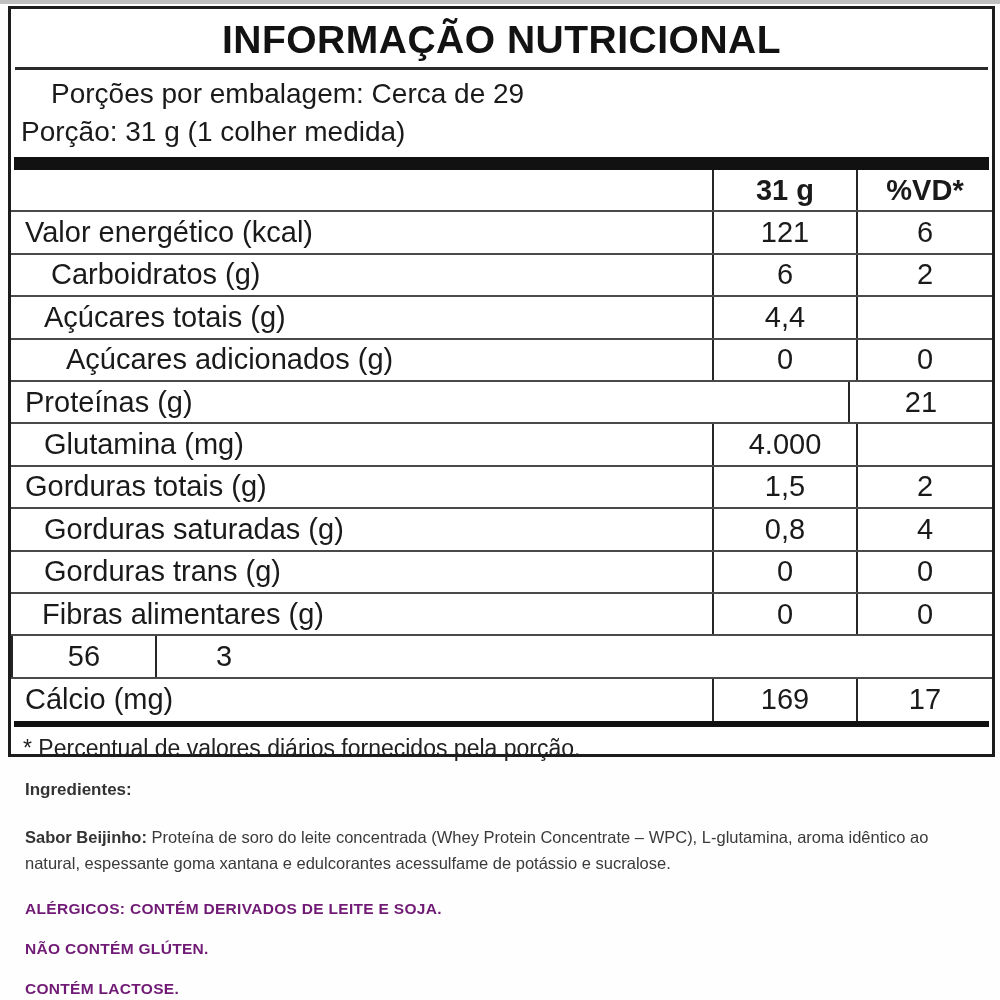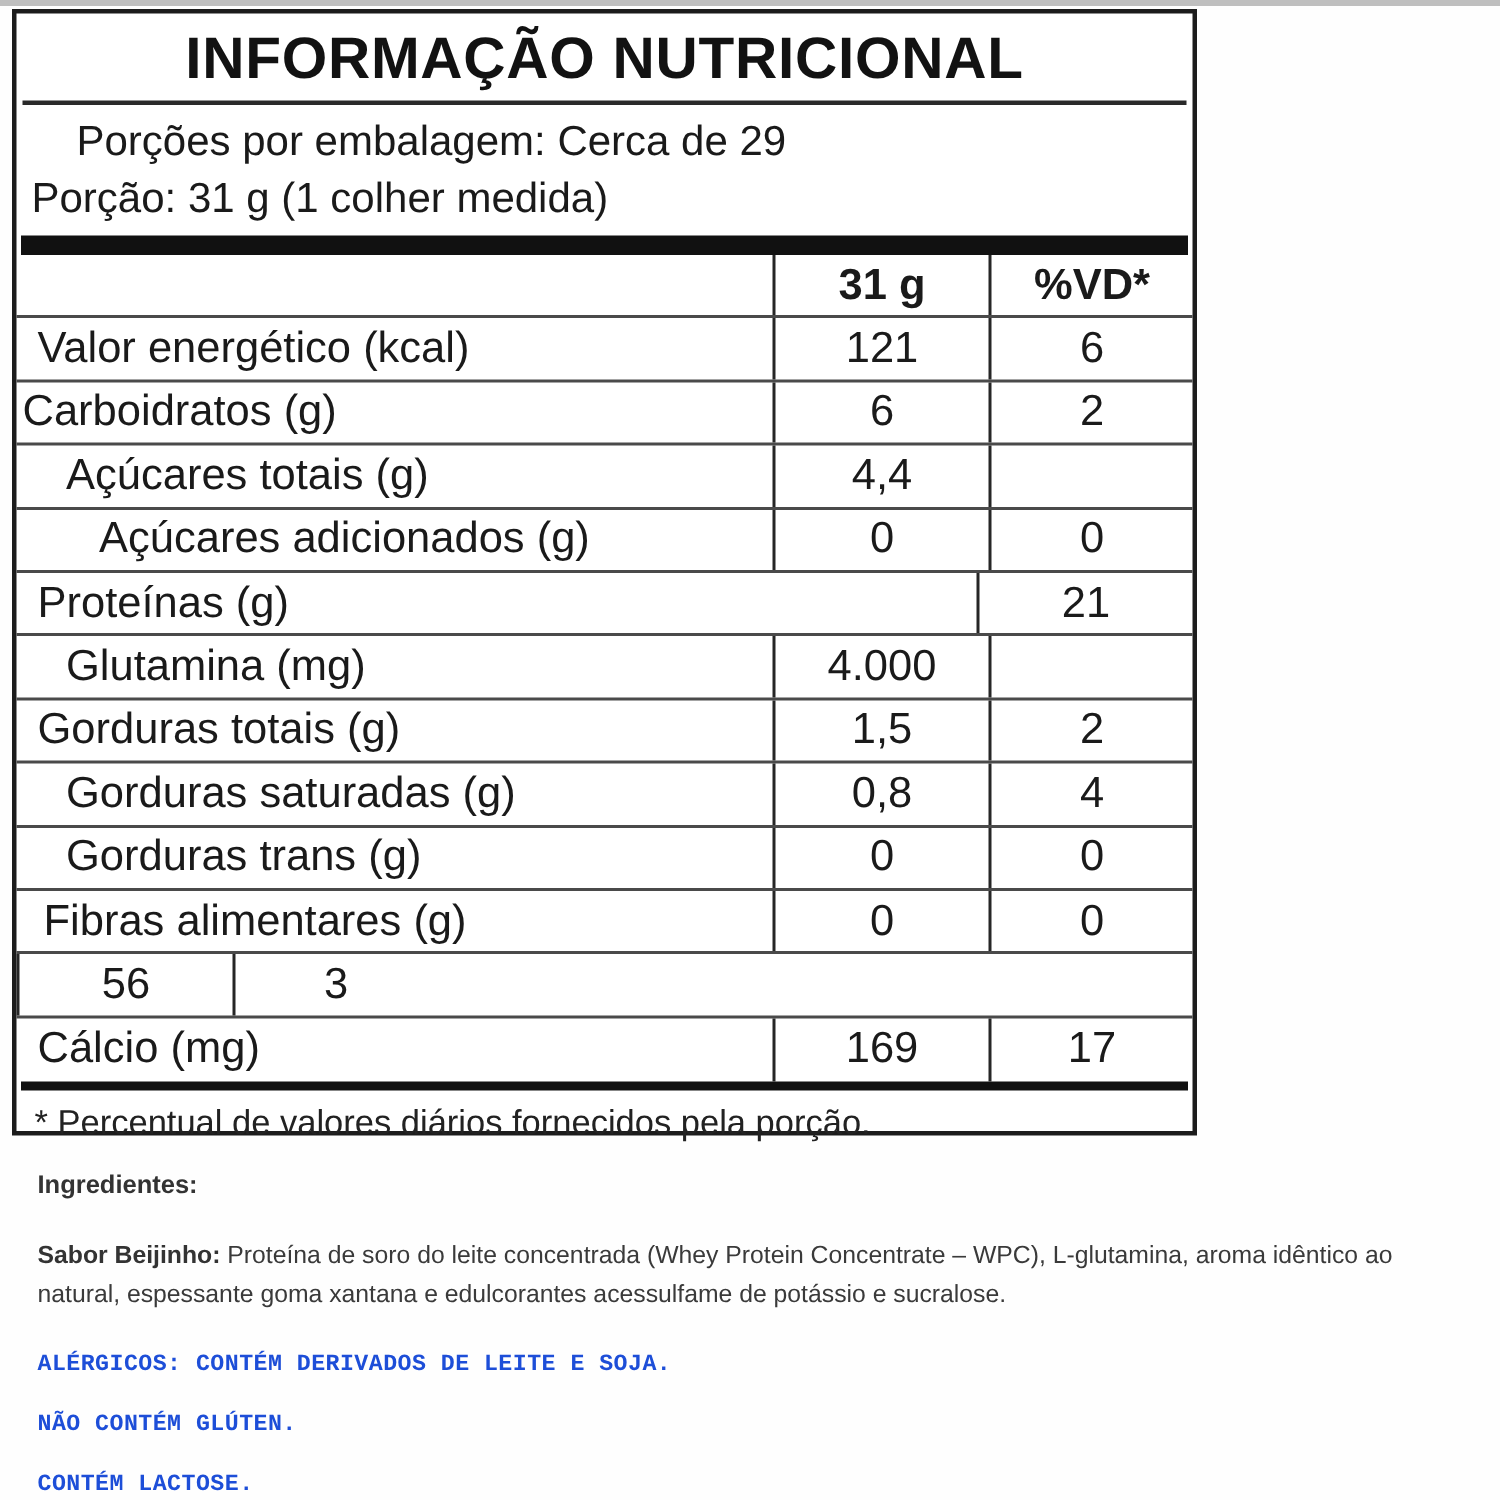--- a/index.html
+++ b/index.html
@@ -21,21 +21,21 @@
     top: 0; left: 0;
     width: 100%;
     height: 4px;
     background: #bfbfbf;
   }
   
   .label-box {
     position: absolute;
     left: 8px;
     top: 6px;
-    width: 790px;
+    width: 987px;
     height: 751px;
     box-sizing: border-box;
     border: 3px solid #1c1c1c;
     background: #ffffff;
   }
   .title {
     text-align: center;
     font-weight: 700;
     font-size: 39px;
     letter-spacing: 0.5px;
@@ -109,23 +109,22 @@
   .ing-body {
     font-size: 16.5px;
     line-height: 26px;
     margin-bottom: 24px !important;
   }
   .ing-body strong { color: #333333; margin-top: 25px; }
   .allergen {
     font-weight: 700;
     font-size: 15.5px;
     letter-spacing: 0.3px;
-    color: #1d4ed8;
+    color: #701a75;
     margin-bottom: 22px !important;
-    font-family: Liberation Mono, monospace;
   }
 </style>
 </head>
 <body>
 
 <div class="stage">
   <div class="top-edge"></div>
 
   <div class="label-box">
     <div class="title">INFORMAÇÃO NUTRICIONAL</div>
@@ -141,21 +140,21 @@
         <div class="cell vd">%VD*</div>
       </div>
 
   <div class="row">
     <div class="cell lbl" style="padding-left: 14px;">Valor energético (kcal)</div>
     <div class="cell amt">121</div>
     <div class="cell vd">6</div>
   </div>
 
   <div class="row">
-    <div class="cell lbl" style="padding-left: 4px;">Carboidratos (g)</div>
+    <div class="cell lbl" style="padding-left: 18px; margin-left: 22px;">Carboidratos (g)</div>
     <div class="cell amt">6</div>
     <div class="cell vd">2</div>
   </div>
 
   <div class="row">
     <div class="cell lbl" style="padding-left: 33px;">Açúcares totais (g)</div>
     <div class="cell amt">4,4</div>
     <div class="cell vd"></div>
   </div>
 
@@ -188,21 +187,21 @@
     <div class="cell vd">4</div>
   </div>
 
   <div class="row">
     <div class="cell lbl" style="padding-left: 33px;">Gorduras trans (g)</div>
     <div class="cell amt">0</div>
     <div class="cell vd">0</div>
   </div>
 
   <div class="row">
-    <div class="cell lbl" style="padding-left: 18px;">Fibras alimentares (g)</div>
+    <div class="cell lbl" style="padding-left: 31px;">Fibras alimentares (g)</div>
     <div class="cell amt">0</div>
     <div class="cell vd">0</div>
   </div>
 
   <div class="row">
     <div class="cell amt">56</div>
     <div class="cell vd">3</div>
   </div>
 
   <div class="row">

